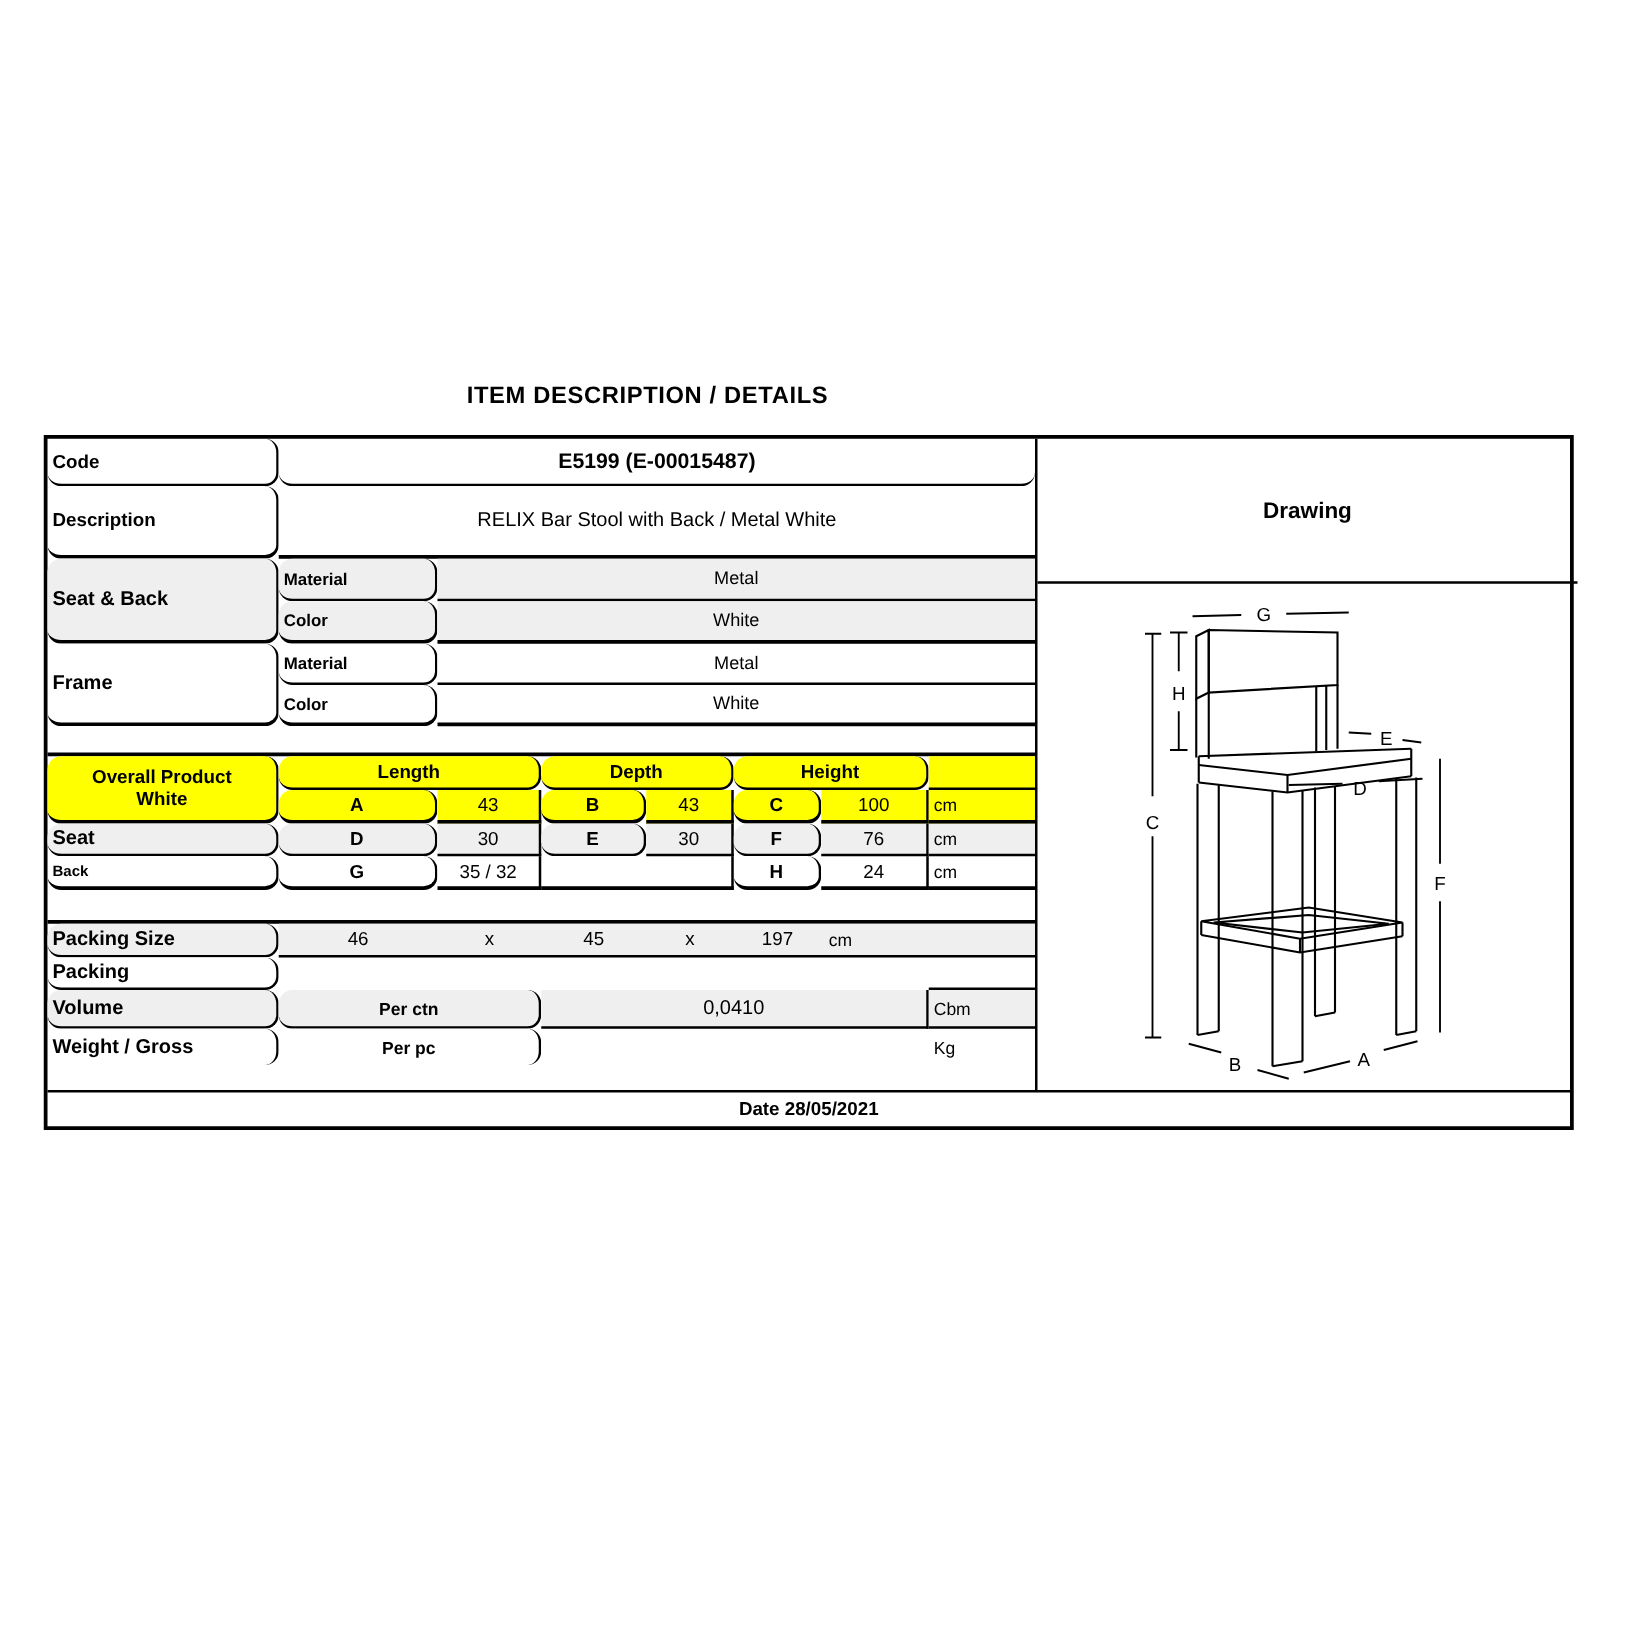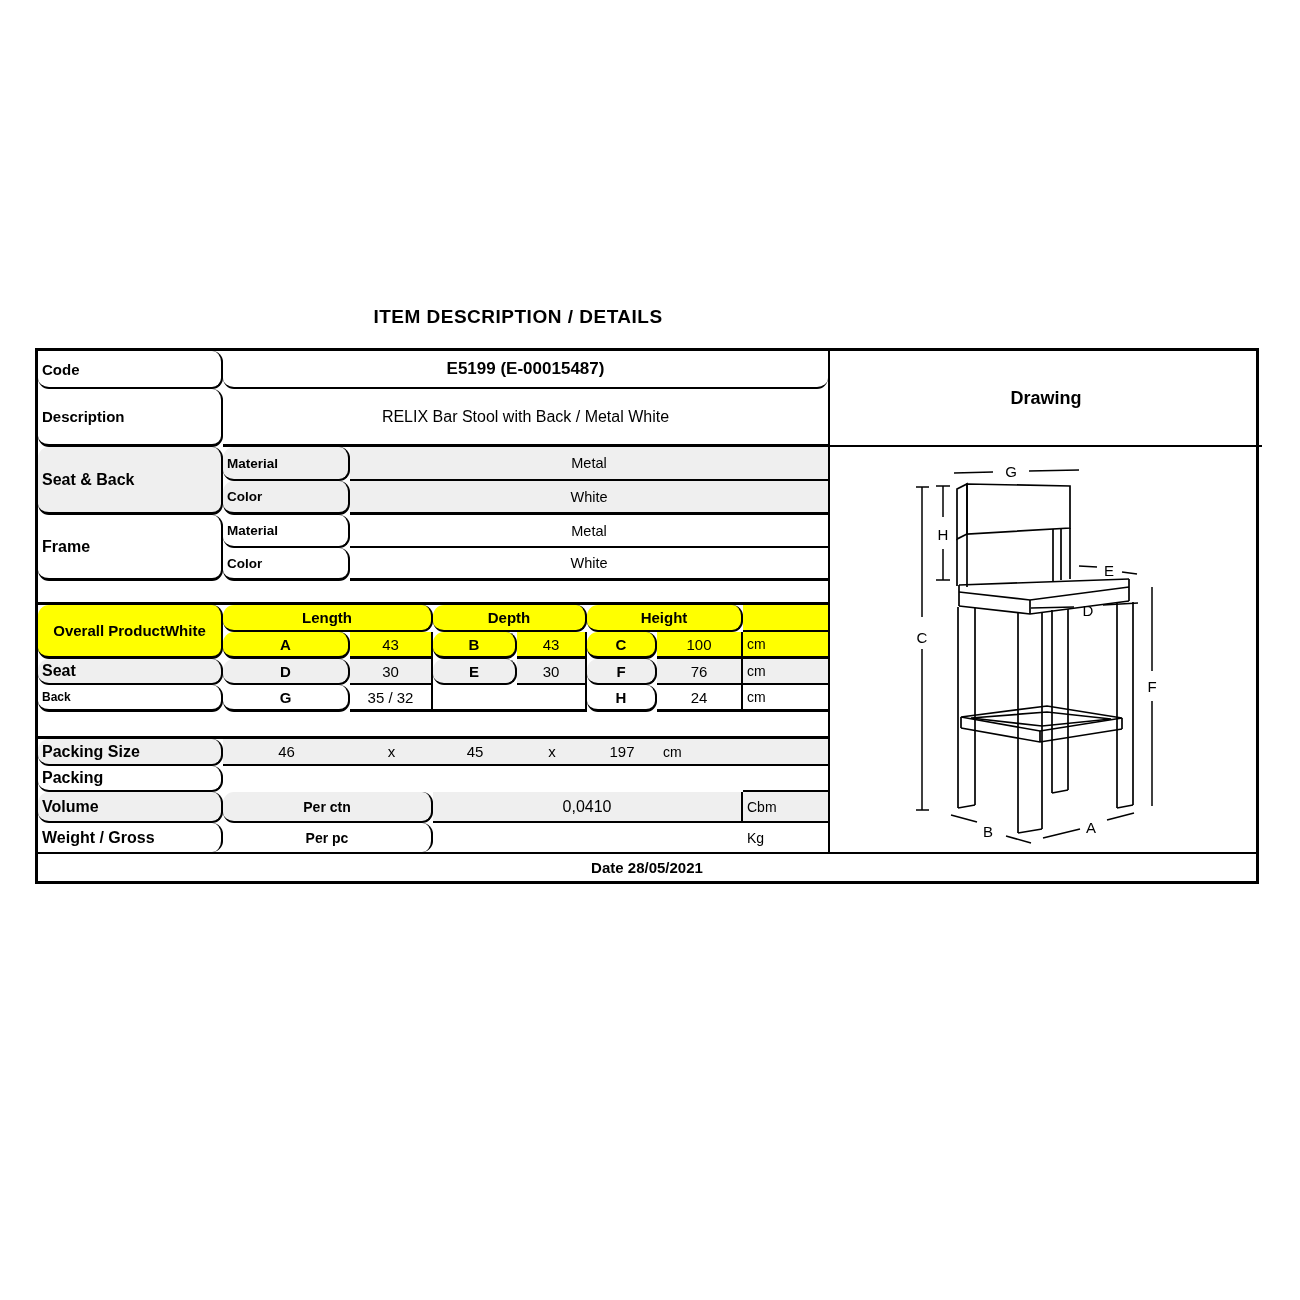--- a/index.html
+++ b/index.html
@@ -35,34 +35,34 @@
   .l  { justify-content:flex-start; padding-left:4px; }
   .b  { font-weight:bold;border-radius:11px; }
   .sm { font-size:13.5px; }
   .md { font-size:14.5px; }
   .lg { font-size:17px; }
   .nr { border-right:none; }
   .nb { border-bottom:none; }
   .bb3 { border-bottom-width:3px; }
   .gray   { background:#EFEFEF; }
   .yellow { background:#FFFF00; }
-  .two-line { line-height:1.15; justify-content:center; }
+  .two-line { flex-direction:column; line-height:1.15; justify-content:center; }
 
   
   .pack-grid {
     display:grid; grid-template-columns:127px 83px 84px 70px 70px 86px 85px;
     border-right:none; padding:0;
   }
   .pack-grid > div { display:flex; align-items:center; justify-content:center; font-size:15px; }
   .pack-grid > .u  { justify-content:flex-start; padding-left:6px; font-size:14px; }
 
   
   .drawing-col { flex:1; border-left:2px solid #000; display:flex; flex-direction:column; }
   .drawing-header {
-    height:96px; border-bottom:2px solid #000;
+    height:116px; border-bottom:2px solid #000;
     display:flex; align-items:center; justify-content:center;
     font-size:18px; font-weight:bold;
   }
   .drawing-body { flex:1; position:relative; }
   .drawing-body svg { display:block; }
 
   
   .date-row {
     border-top:2.5px solid #000; height:29px;
     display:flex; align-items:center; justify-content:center;

